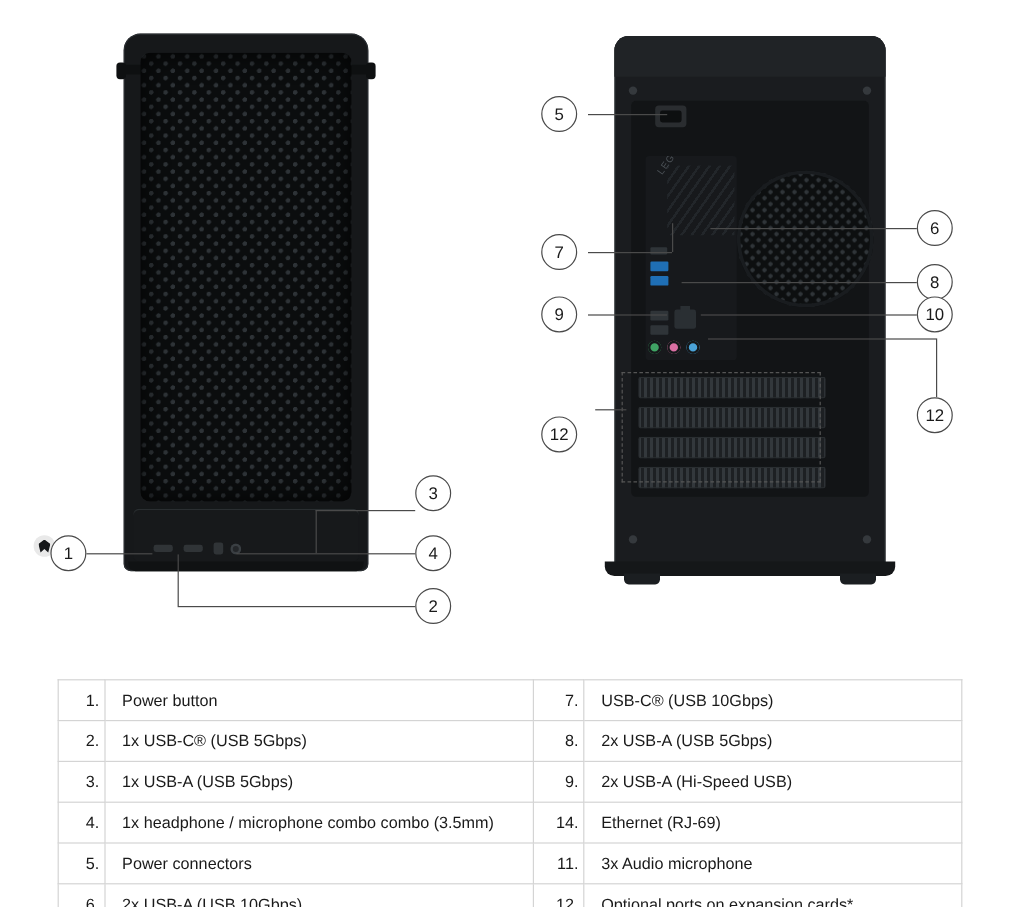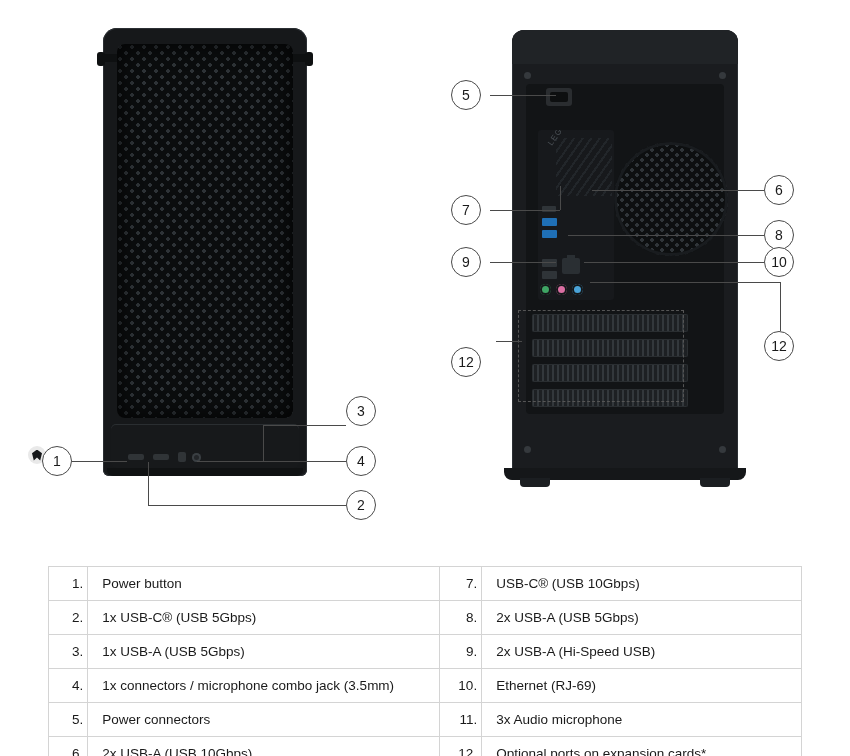--- a/index.html
+++ b/index.html
@@ -445,22 +445,22 @@
       <td class="lbl">2x USB-A (USB 5Gbps)</td>
     </tr>
     <tr>
       <td class="num">3.</td>
       <td class="lbl">1x USB-A (USB 5Gbps)</td>
       <td class="num">9.</td>
       <td class="lbl">2x USB-A (Hi-Speed USB)</td>
     </tr>
     <tr>
       <td class="num">4.</td>
-      <td class="lbl">1x connectors / microphone combo jack (3.5mm)</td>
-      <td class="num">10.</td>
+      <td class="lbl">1x headphone / microphone combo combo (3.5mm)</td>
+      <td class="num">14.</td>
       <td class="lbl">Ethernet (RJ-69)</td>
     </tr>
     <tr>
       <td class="num">5.</td>
       <td class="lbl">Power connectors</td>
       <td class="num">11.</td>
       <td class="lbl">3x Audio microphone</td>
     </tr>
     <tr>
       <td class="num">6.</td>

